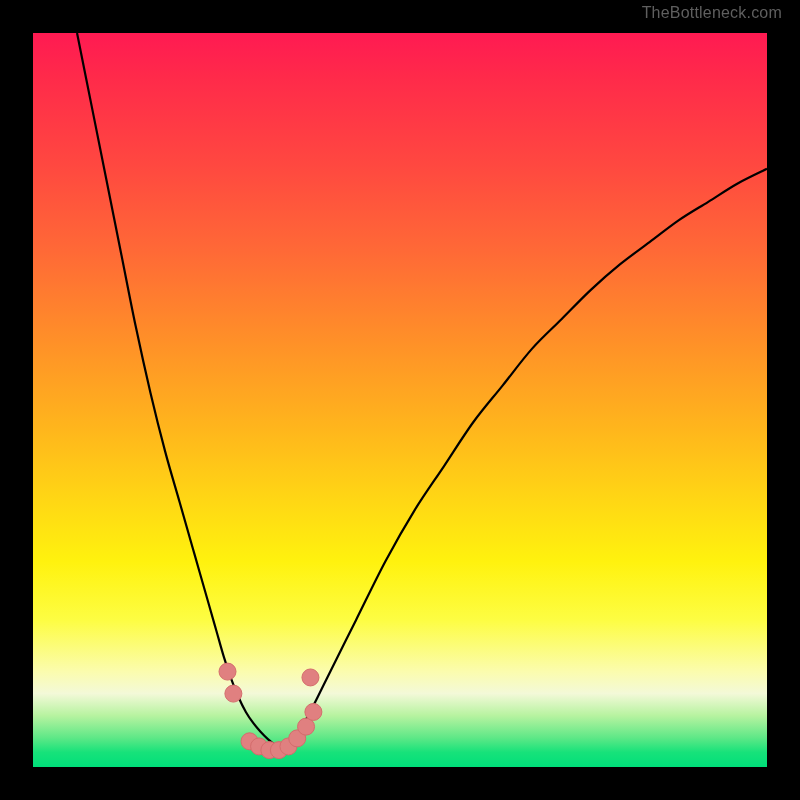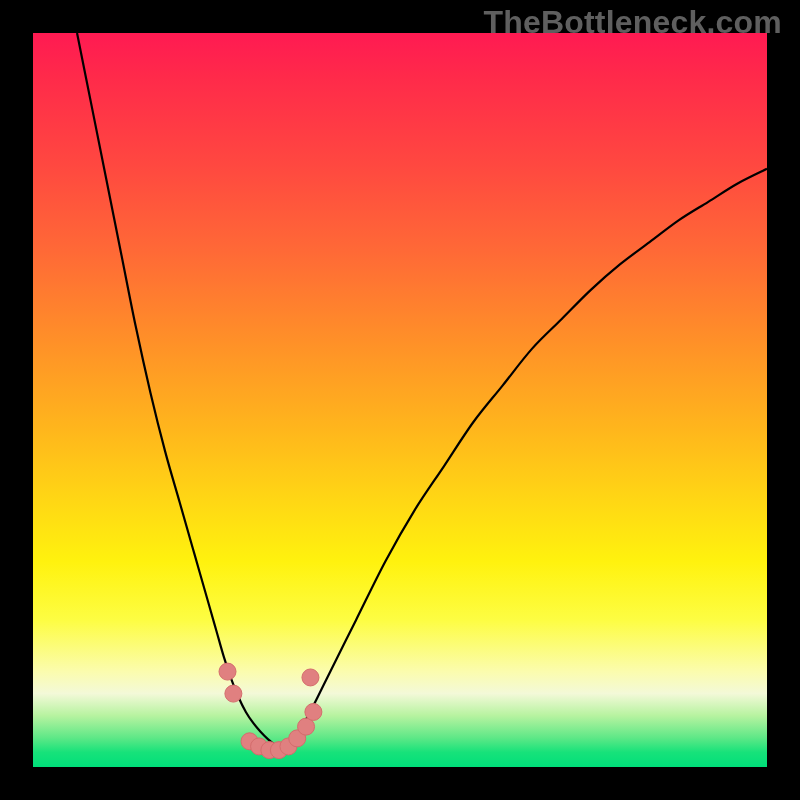--- a/index.html
+++ b/index.html
@@ -43,23 +43,23 @@
       #5fe887 96%,
       #17e27a 98%,
       #00df7a 100%
     );
   }
   .watermark {
     position: absolute;
     top: 4px;
     right: 18px;
     color: #5f5f5f;
-    font-size: 32px;
+    font-size: 16px;
     letter-spacing: 0.2px;
-    font-weight: 700;
+    font-weight: 400;
   }
   svg.curves {
     position: absolute;
     left: 0;
     top: 0;
     width: 734px;
     height: 734px;
   }
 </style>
 </head>

